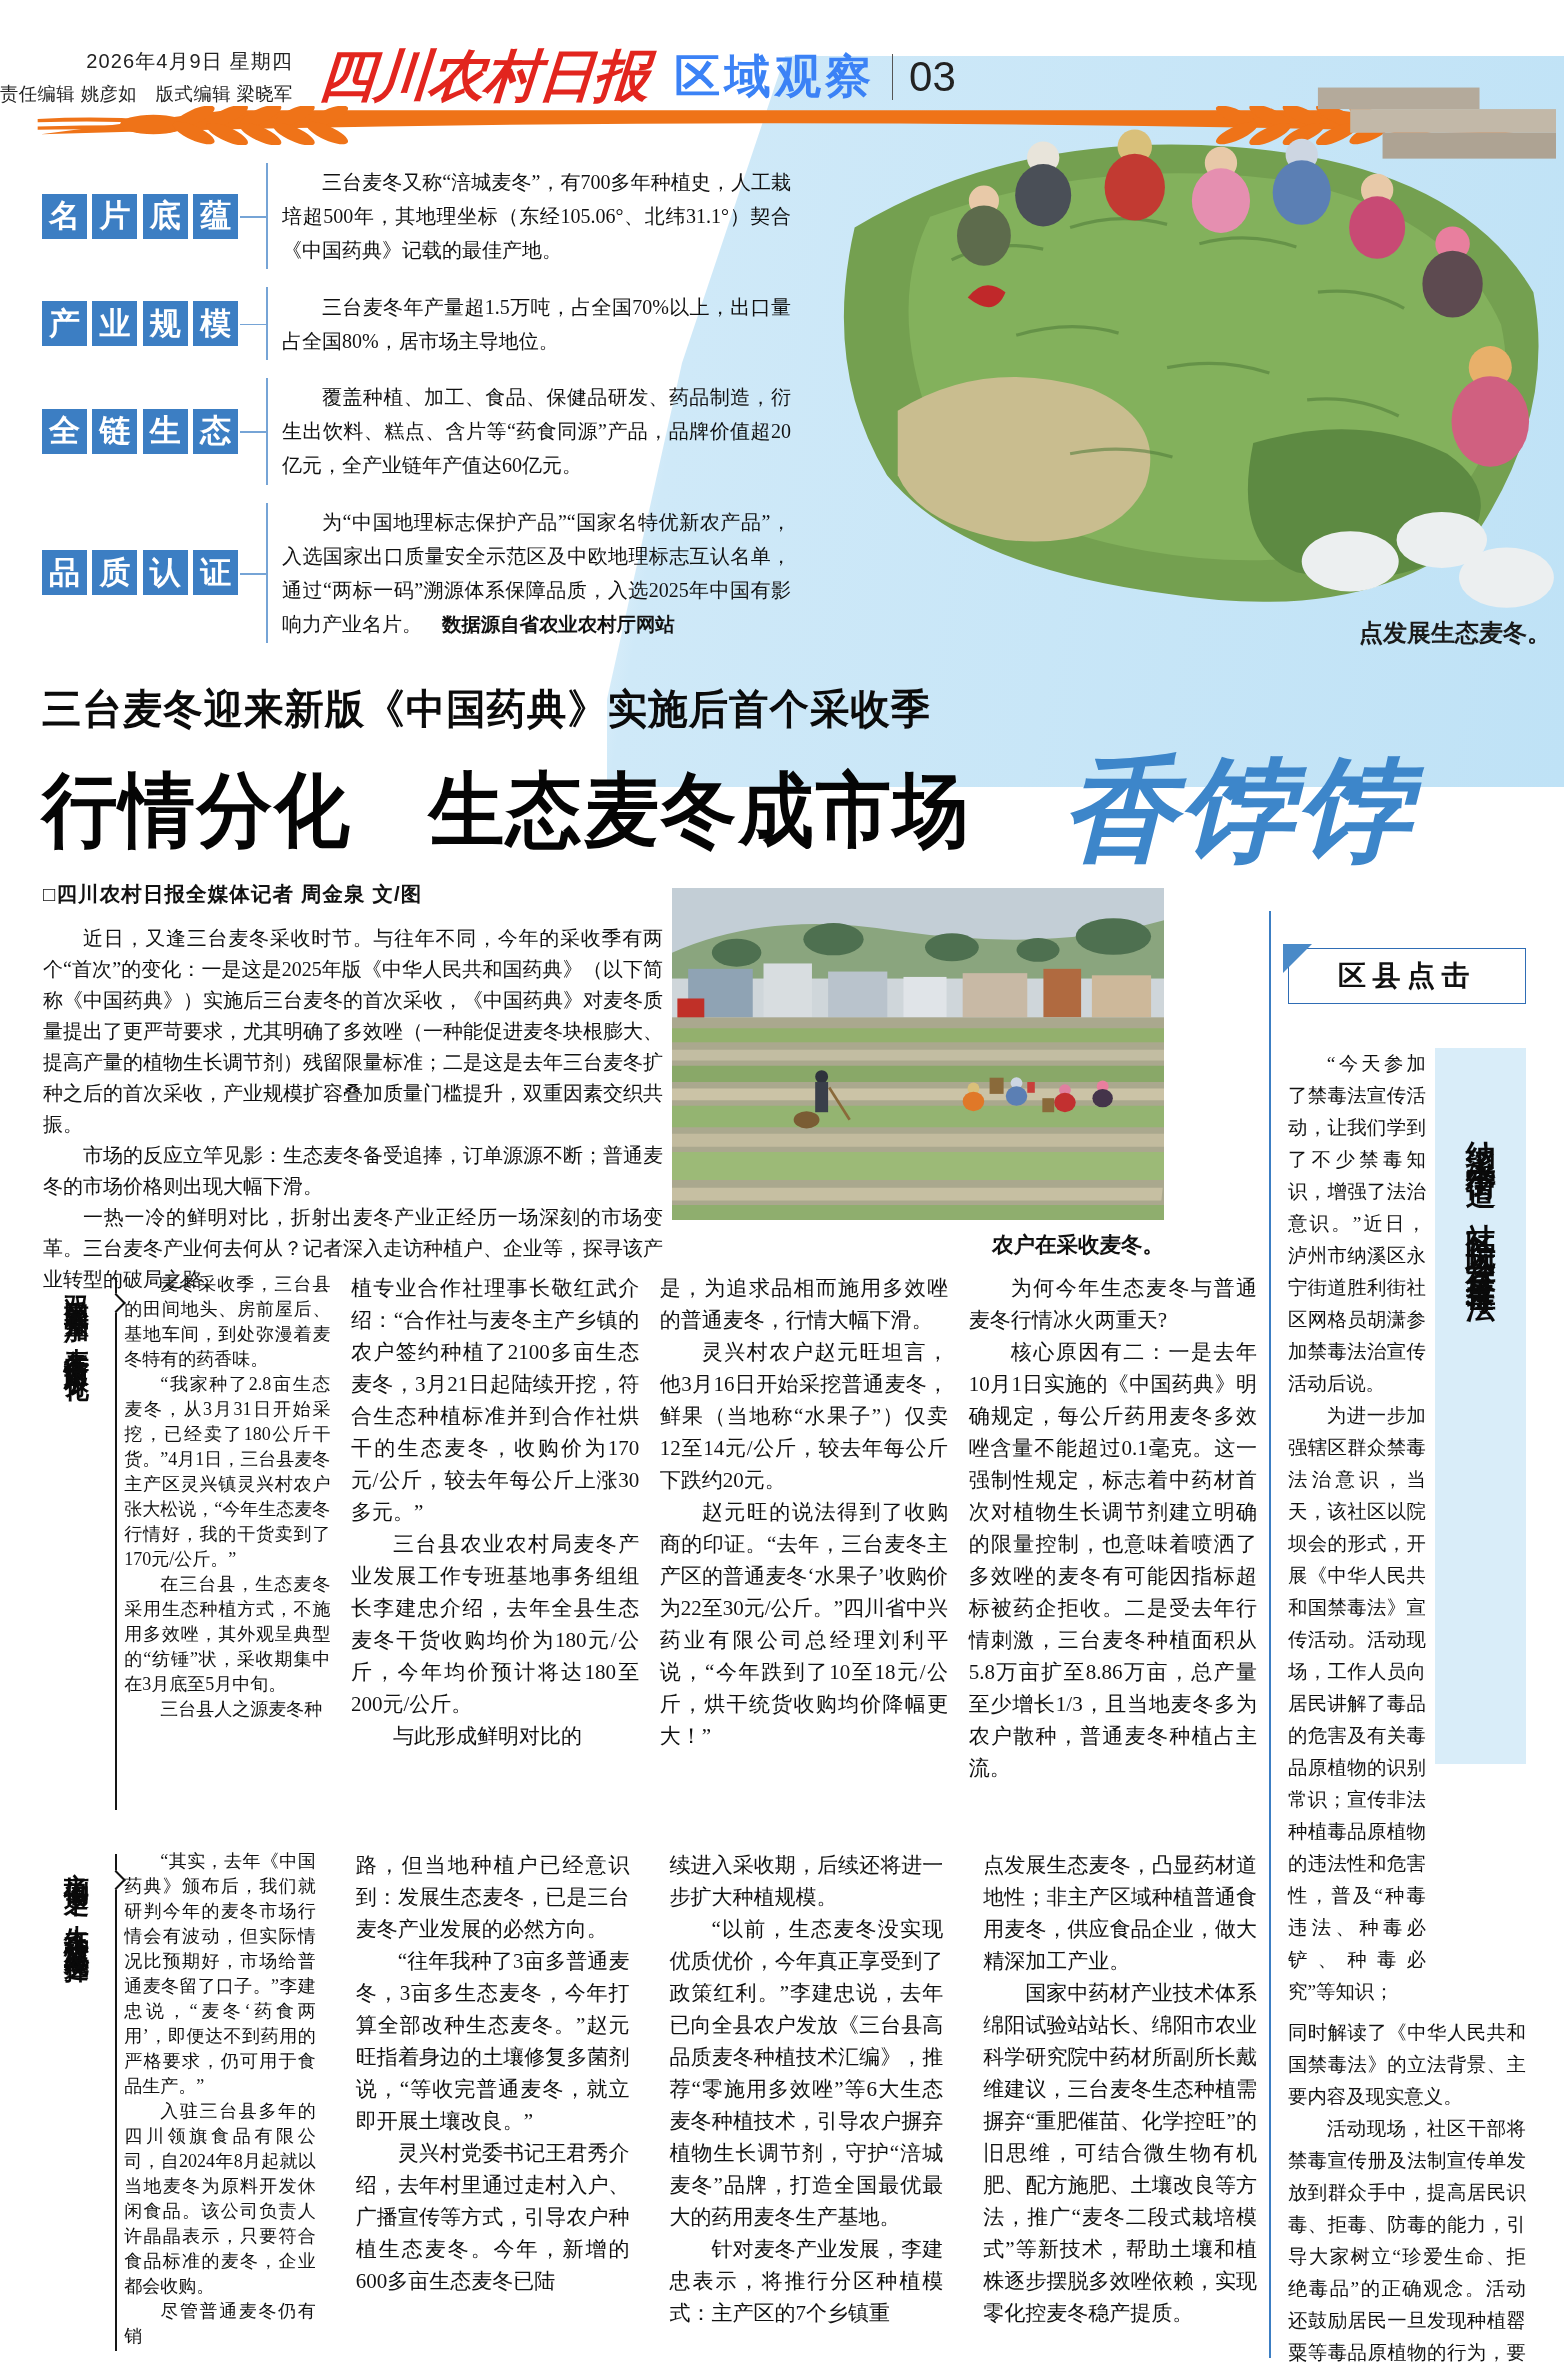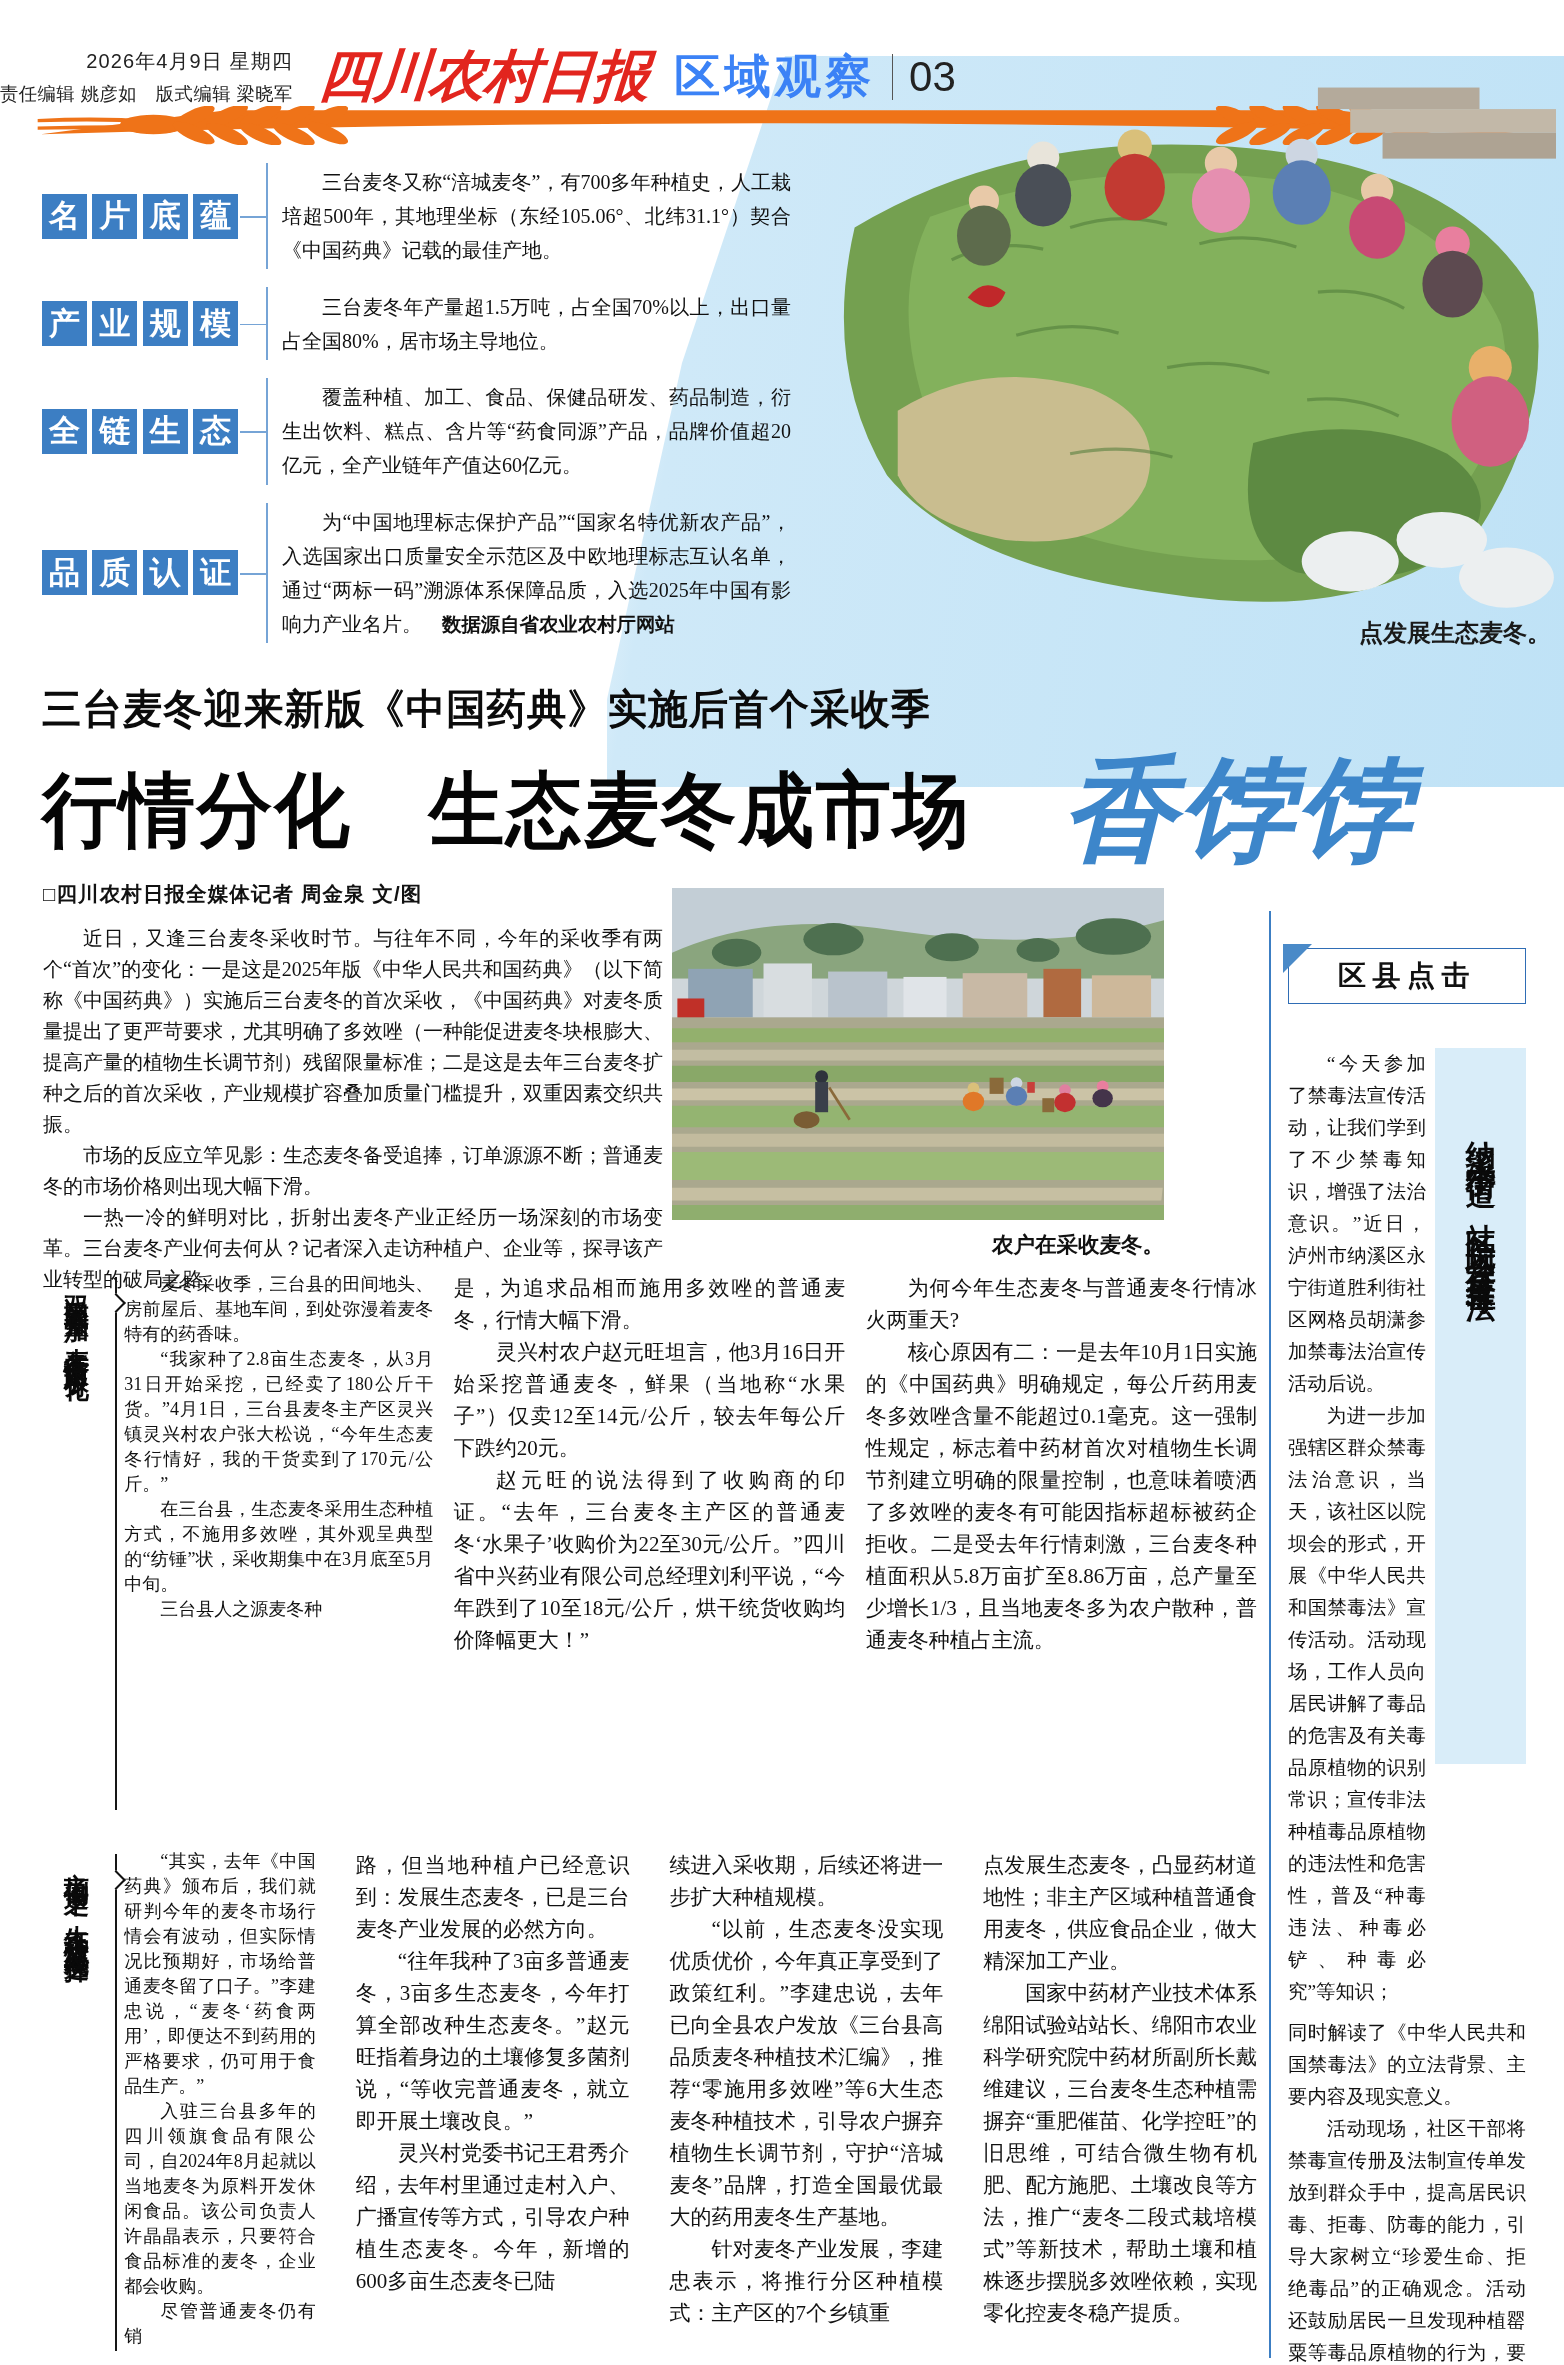--- a/index.html
+++ b/index.html
@@ -327,20 +327,25 @@
           <span class="varrow"></span>
         </div>
       <div class="btext">
         <p>麦冬采收季，三台县的田间地头、房前屋后、基地车间，到处弥漫着麦冬特有的药香味。</p>
         <p>“我家种了2.8亩生态麦冬，从3月31日开始采挖，已经卖了180公斤干货。”4月1日，三台县麦冬主产区灵兴镇灵兴村农户张大松说，“今年生态麦冬行情好，我的干货卖到了170元/公斤。”</p>
         <p>在三台县，生态麦冬采用生态种植方式，不施用多效唑，其外观呈典型的“纺锤”状，采收期集中在3月底至5月中旬。</p>
         <p>三台县人之源麦冬种</p>
       </div>
     </div>
     <div class="bcol">
+      <p class="cont">植专业合作社理事长敬红武介绍：“合作社与麦冬主产乡镇的农户签约种植了2100多亩生态麦冬，3月21日起陆续开挖，符合生态种植标准并到合作社烘干的生态麦冬，收购价为170元/公斤，较去年每公斤上涨30多元。”</p>
+      <p>三台县农业农村局麦冬产业发展工作专班基地事务组组长李建忠介绍，去年全县生态麦冬干货收购均价为180元/公斤，今年均价预计将达180至200元/公斤。</p>
+      <p>与此形成鲜明对比的</p>
+    </div>
+    <div class="bcol">
       <p class="cont">是，为追求品相而施用多效唑的普通麦冬，行情大幅下滑。</p>
       <p>灵兴村农户赵元旺坦言，他3月16日开始采挖普通麦冬，鲜果（当地称“水果子”）仅卖12至14元/公斤，较去年每公斤下跌约20元。</p>
       <p>赵元旺的说法得到了收购商的印证。“去年，三台麦冬主产区的普通麦冬‘水果子’收购价为22至30元/公斤。”四川省中兴药业有限公司总经理刘利平说，“今年跌到了10至18元/公斤，烘干统货收购均价降幅更大！”</p>
     </div>
     <div class="bcol">
       <p>为何今年生态麦冬与普通麦冬行情冰火两重天?</p>
       <p>核心原因有二：一是去年10月1日实施的《中国药典》明确规定，每公斤药用麦冬多效唑含量不能超过0.1毫克。这一强制性规定，标志着中药材首次对植物生长调节剂建立明确的限量控制，也意味着喷洒了多效唑的麦冬有可能因指标超标被药企拒收。二是受去年行情刺激，三台麦冬种植面积从5.8万亩扩至8.86万亩，总产量至少增长1/3，且当地麦冬多为农户散种，普通麦冬种植占主流。</p>
     </div>
   </div>
 

